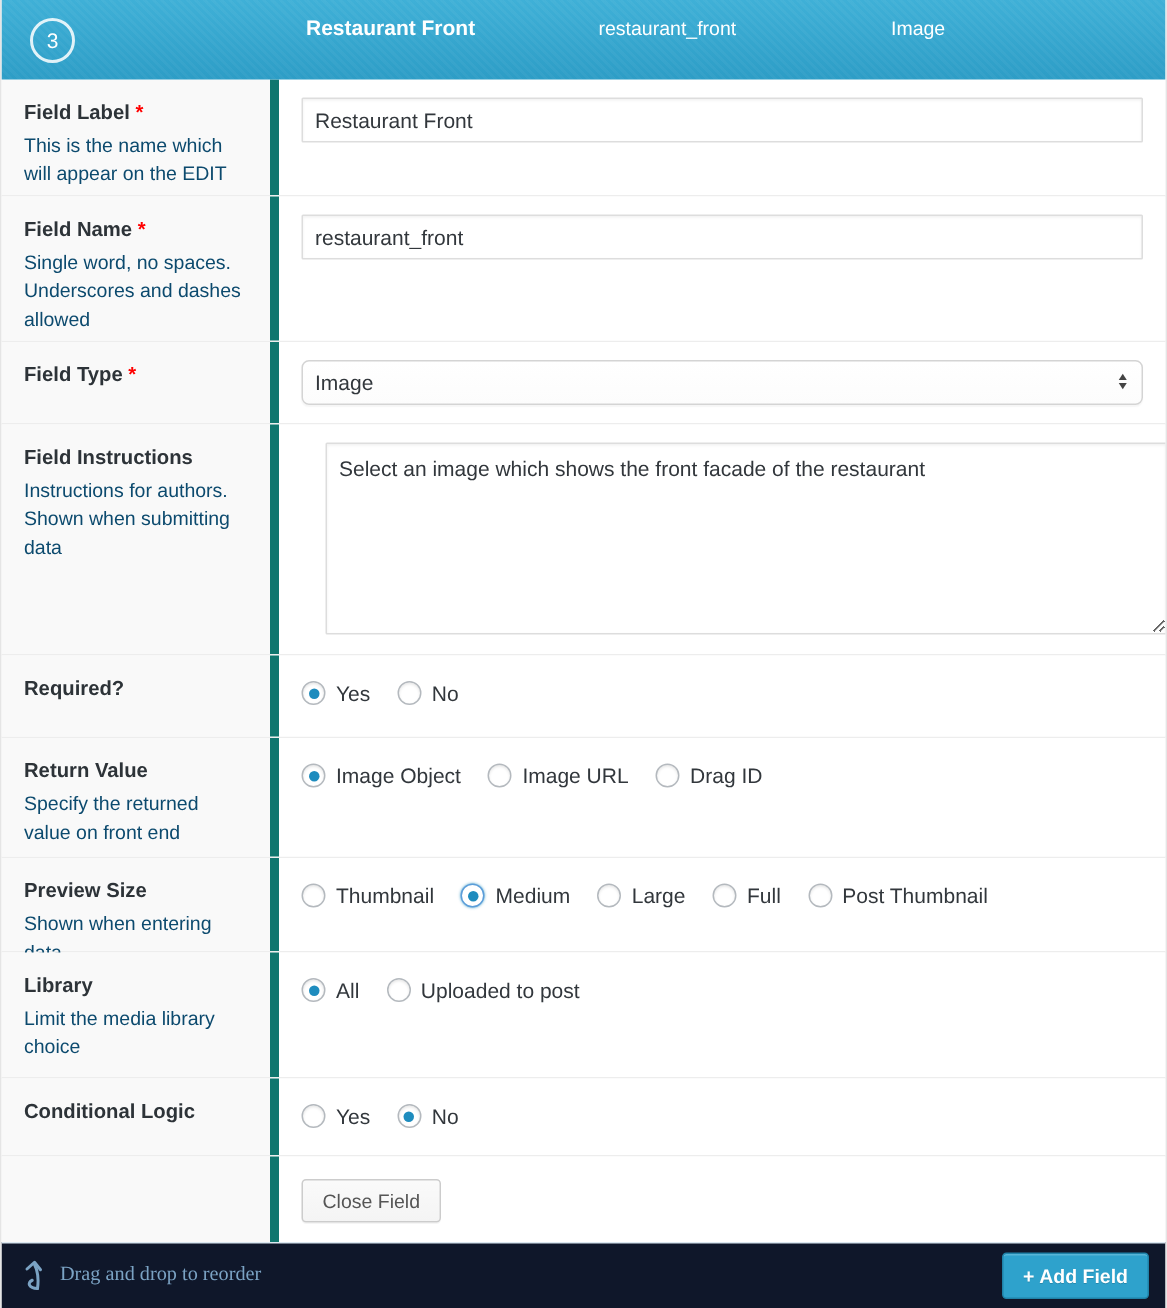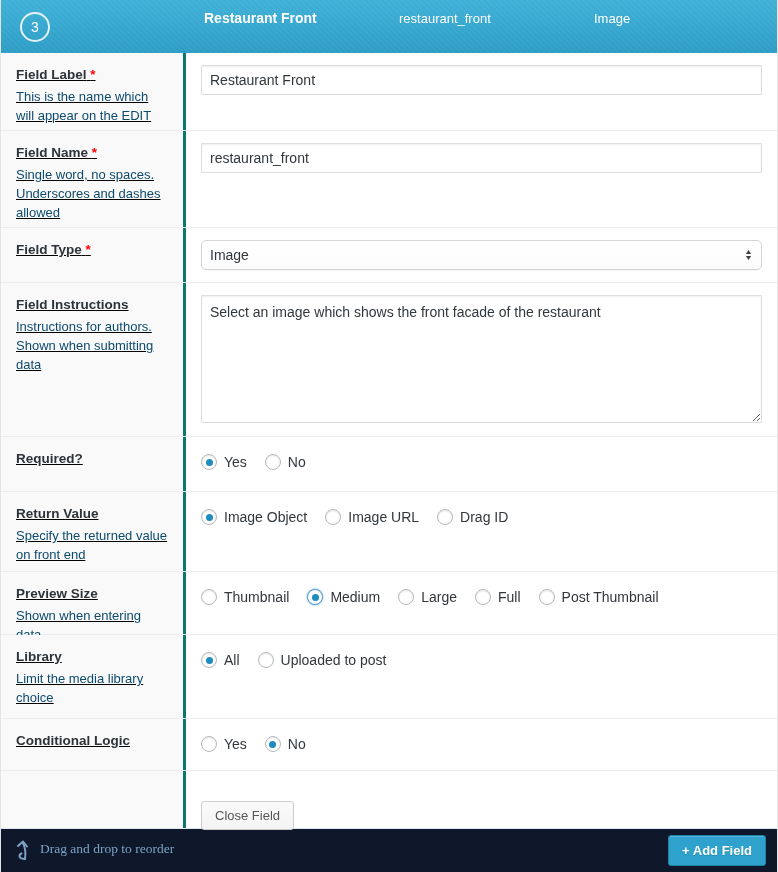--- a/index.html
+++ b/index.html
@@ -12,21 +12,21 @@
   .fhead::after{ content:""; position:absolute; inset:0;
     background:repeating-linear-gradient(45deg, rgba(255,255,255,0.035) 0 2px, rgba(255,255,255,0) 2px 4px); }
   .order-badge { position:absolute; left:19px; top:12px; width:30px; height:30px; border:2px solid rgba(255,255,255,.85);
     border-radius:50%; color:#fff; font-size:14px; display:flex; align-items:center; justify-content:center; z-index:2; }
   .h-label { position:absolute; top:11px; color:#fff; font-size:13px; z-index:2; }
   .h-label.bold { font-weight:bold; font-size:14px; top:10px; }
   .hl1{ left:203px; } .hl2{ left:398px; } .hl3{ left:593px; }
 
   
   .row { display:flex; border-bottom:1px solid #ededed; }
-  .cell-l { width:185px; flex:0 0 185px; background:#f9f9f9; border-right:3px solid #0f766e; padding:14px 14px 10px 15px;text-decoration:underline; }
+  .cell-l { width:185px; flex:0 0 185px; background:#f9f9f9; border-right:6px solid #0f766e; padding:14px 14px 10px 15px; }
   .cell-r { flex:1; background:#fff; padding:12px 15px 10px 15px; }
   .lbl { font-size:13.5px; font-weight:bold; color:#2d3338; margin-bottom:6px; }
   .req { color:#f00; font-weight:bold; }
   .desc { font-size:13px; color:#0c4a6e; line-height:1.45; }
 
   .r-label   { height:78px; }
   .r-name    { height:97px; }
   .r-type    { height:55px; }
   .r-instr   { height:154px;justify-content:space-between; }
   .r-req     { height:55px; }
@@ -34,41 +34,41 @@
   .r-preview { height:63px; }
   .r-library { height:84px; }
   .r-cond    { height:52px; }
   .r-close   { height:57px; border-bottom:none; }
 
   input[type=text] { width:100%; height:30px; border:1px solid #ddd; border-radius:1px; padding:0 8px;
     font-size:14px; color:#32373c; font-family:"Liberation Sans",sans-serif;
     box-shadow:inset 0 1px 2px rgba(0,0,0,.06); background:#fff; }
   textarea { width:100%; height:128px; border:1px solid #ddd; border-radius:1px; padding:6px 8px;
     font-size:14px; color:#32373c; font-family:"Liberation Sans",sans-serif; line-height:1.45;
-    box-shadow:inset 0 1px 2px rgba(0,0,0,.06); resize:vertical; }
+    box-shadow:inset 0 1px 2px rgba(0,0,0,.06); resize:vertical;margin-left:16px; }
 
   .select { display:flex; align-items:center; justify-content:space-between; height:30px; border:1px solid #d4d4d4;
     border-radius:5px; padding:0 6px 0 8px; font-size:14px; color:#32373c; background:linear-gradient(#fff,#fcfcfc);
     box-shadow:0 1px 1px rgba(0,0,0,.04); cursor:default; }
   .stepper { display:flex; flex-direction:column; align-items:center; justify-content:center; line-height:0.8;
     color:#444; font-size:7px; padding:2px 3px; border-radius:3px; }
   .stepper span { display:block; transform:scaleX(1.3); }
 
   
   .radio-group { display:flex; align-items:center; gap:18px; padding-top:5px; flex-wrap:wrap; }
   .radio { display:inline-flex; align-items:flex-end; gap:7px; font-size:14px; color:#32373c; cursor:pointer; }
   .rb { width:16px; height:16px; border:1px solid #b4b9be; border-radius:50%; background:#fff; position:relative;
     box-shadow:inset 0 1px 2px rgba(0,0,0,.1); flex:0 0 16px; }
   .rb.checked::after { content:""; position:absolute; left:3.5px; top:3.5px; width:7px; height:7px; border-radius:50%; background:#1e8cbe; }
   .rb.focus { border-color:#5b9dd9; box-shadow:0 0 2px rgba(30,140,190,.8); }
 
   
   .btn-close { display:inline-block; padding:6px 13px; font-size:13px; color:#555; background:linear-gradient(#fafafa,#f4f4f4);
     border:1px solid #ccc; border-radius:3px; cursor:pointer; font-family:"Liberation Sans",sans-serif;
-    box-shadow:0 1px 0 rgba(0,0,0,.04); margin-top:18px; }
+    box-shadow:0 1px 0 rgba(0,0,0,.04); margin-top:3px; }
 
   
   .ffoot { height:44px; background:#0f172a; border-top:1px solid #dbe8f1; display:flex; align-items:center;
     justify-content:space-between; padding:0 11px 0 14px; }
   .reorder { display:flex; align-items:flex-start; gap:7px; color:#7ba3c4; font-size:13.5px;
     font-family:cursive; }
   .reorder svg { margin-top:-2px; }
   .btn-add { padding:7px 13px; font-size:13px; font-weight:bold; color:#fff; background:#2ea2cc;
     border:1px solid #1f82a8; border-radius:3px; cursor:pointer; font-family:"Liberation Sans",sans-serif;
     text-shadow:0 1px 0 rgba(0,0,0,.15); box-shadow:inset 0 1px 0 rgba(255,255,255,.2); }

